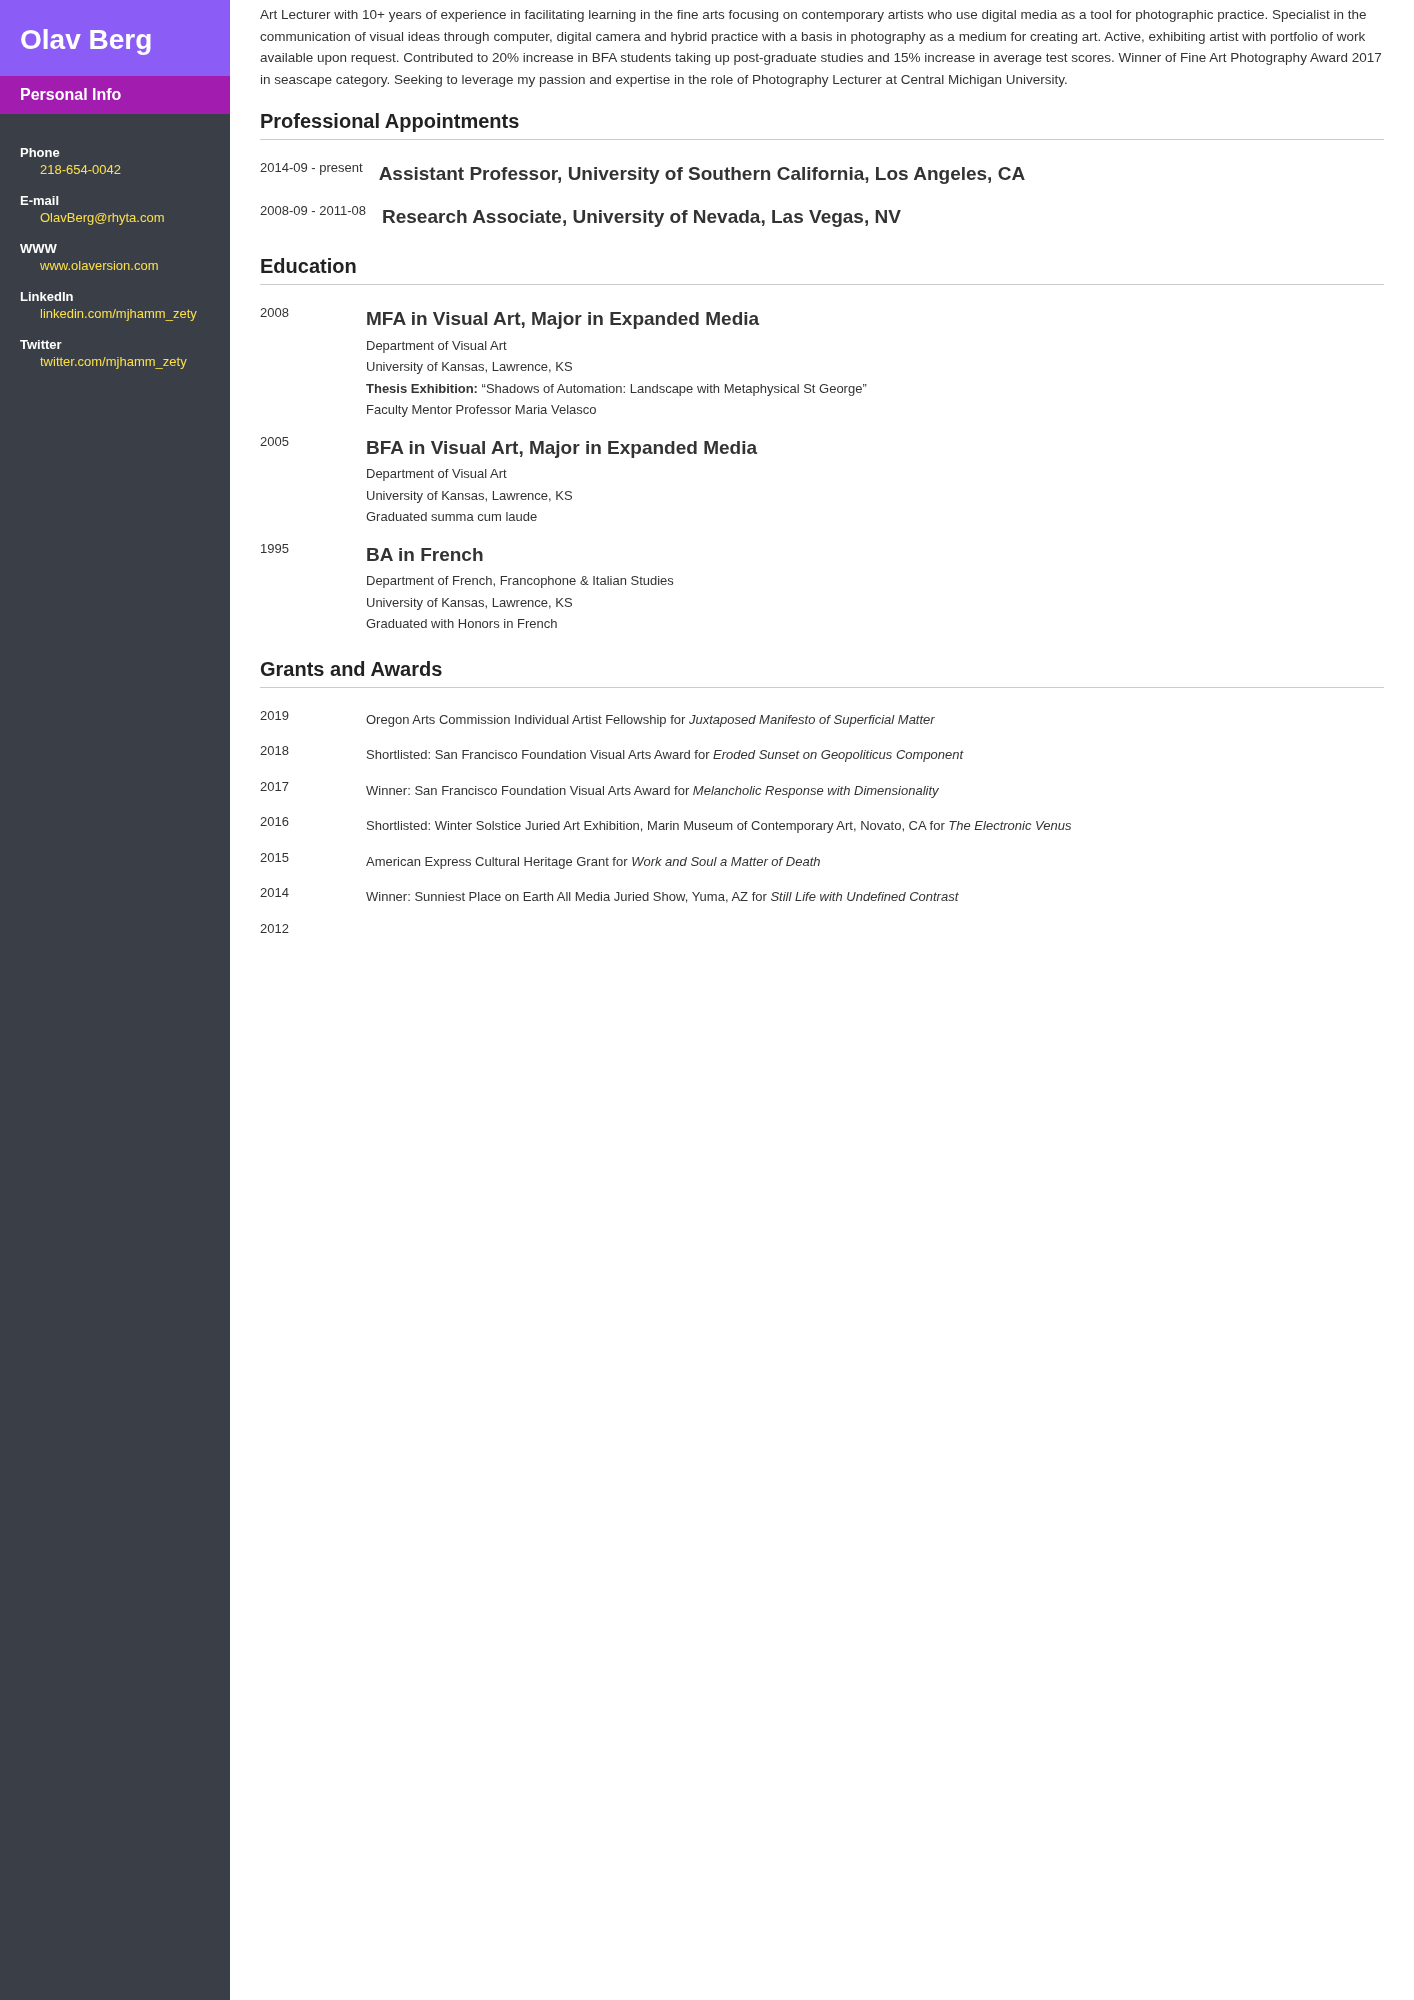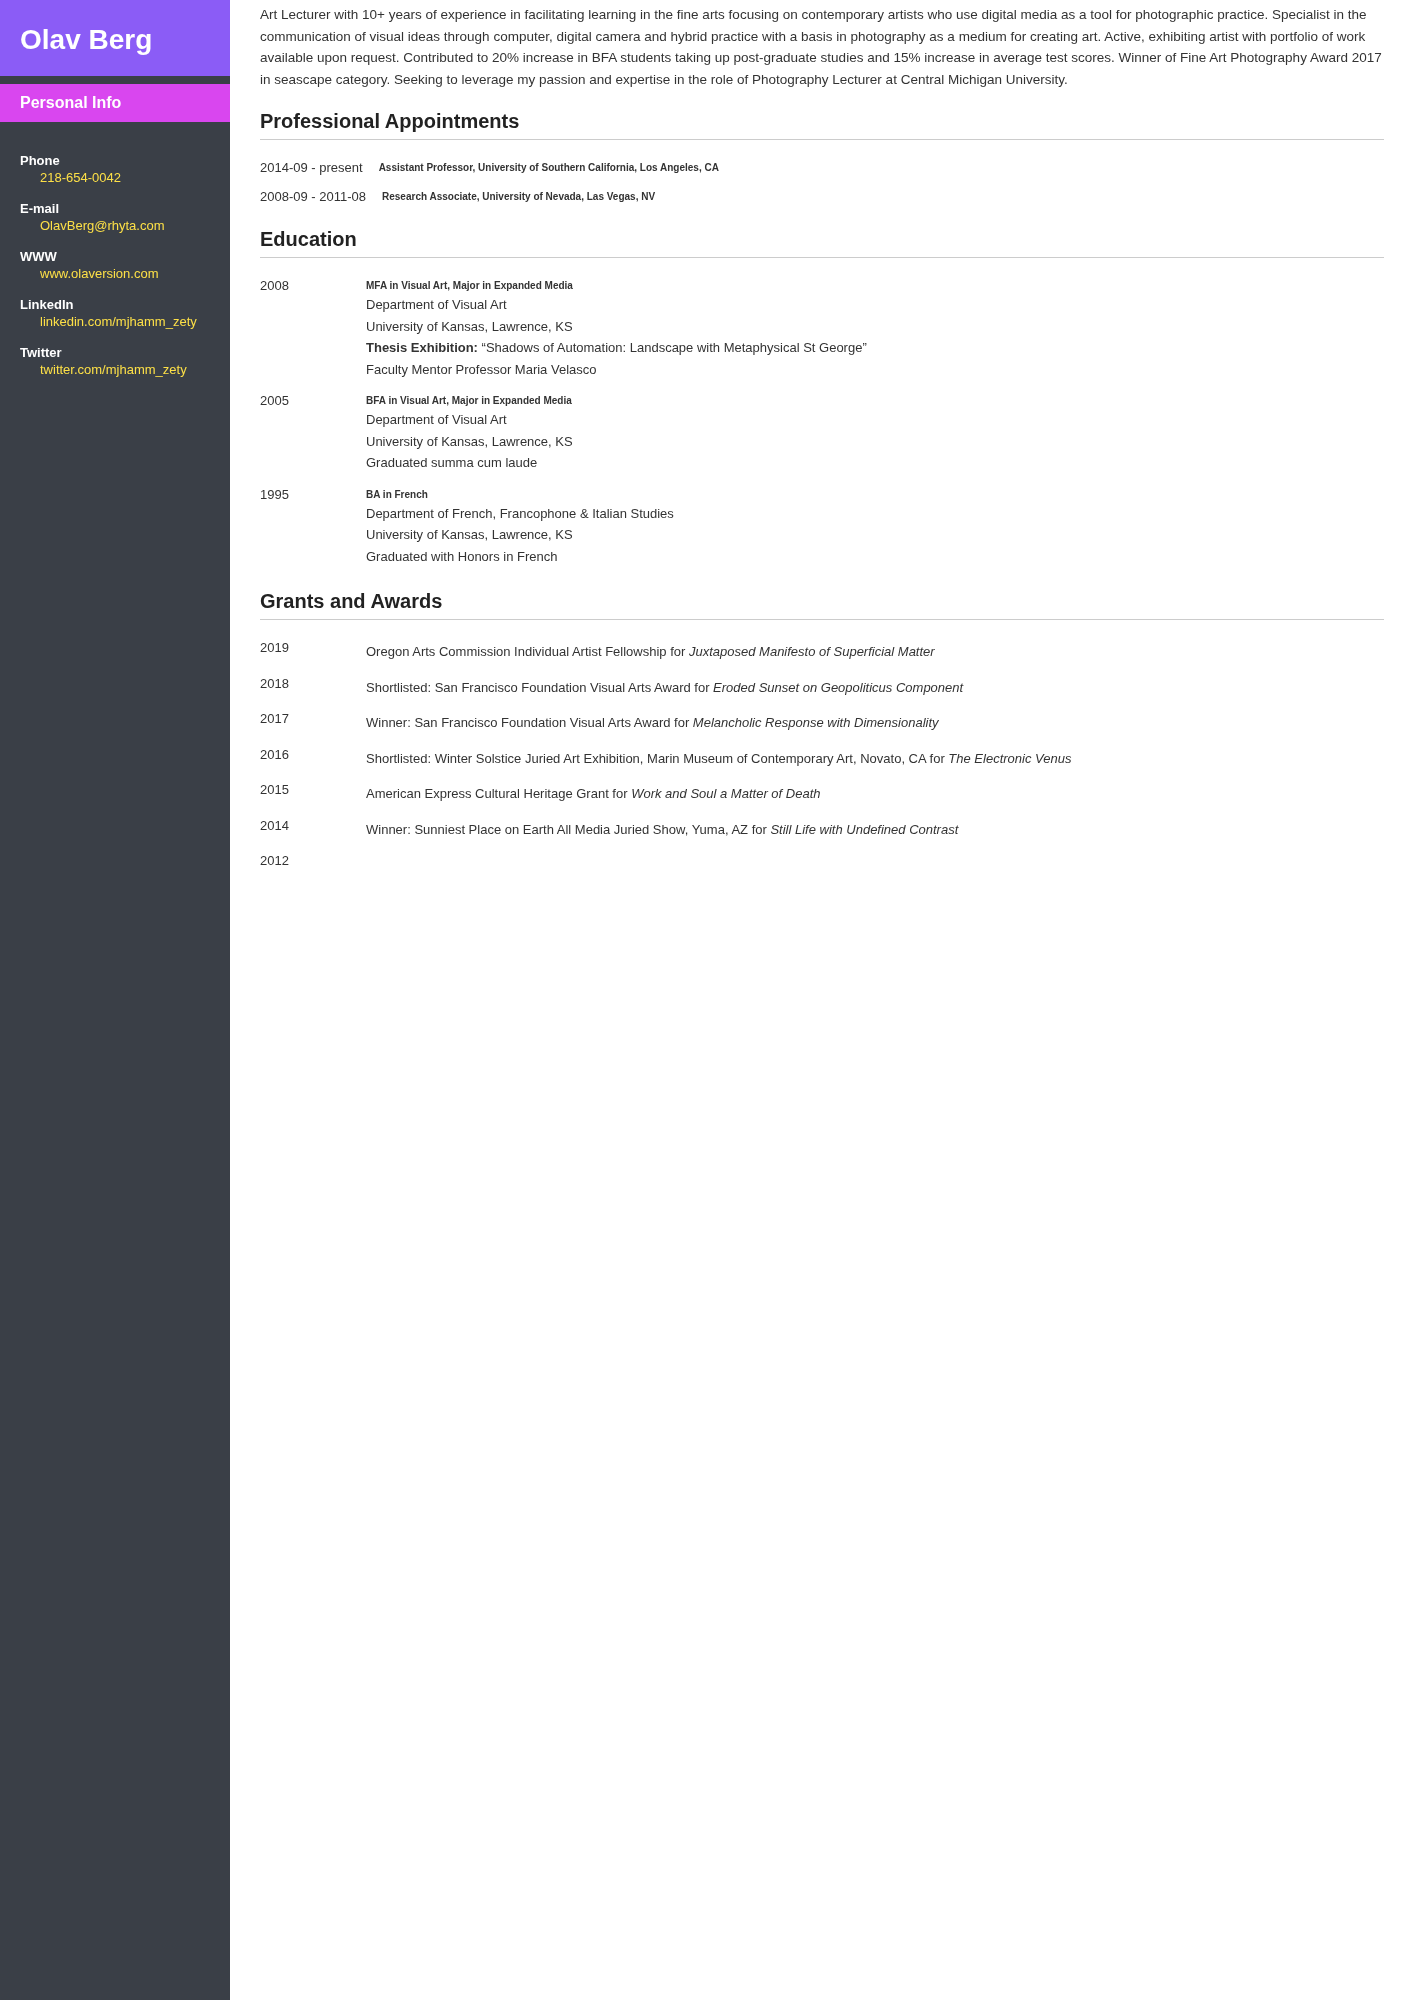--- a/index.html
+++ b/index.html
@@ -22,26 +22,26 @@
       flex-shrink: 0;
     }
     .sidebar-name {
       background: #8b5cf6;
       padding: 24px 20px 20px 20px;
       font-size: 28px;
       font-weight: bold;
       color: #fff;
     }
     .sidebar-section-title {
-      background: #d946ef;
+      background: #a21caf;
       padding: 10px 20px;
       font-size: 16px;
       font-weight: bold;
       color: #fff;
-      margin-top: 8px;
+      margin-top: 0;
     }
     .sidebar-info {
       padding: 31px 20px;
     }
     .sidebar-info-item {
       margin-bottom: 16px;
     }
     .sidebar-info-label {
       font-weight: bold;
       color: #fff;
@@ -90,21 +90,21 @@
       flex-shrink: 0;
     }
     .entry-content {
       flex: 1;
       font-size: 13px;
       color: #333;
       line-height: 1.5;
     }
     .entry-title {
       font-weight: bold;
-      font-size: 10px;
+      font-size: 19px;
     }
     .entry-sub {
       margin-top: 2px;
       color: #333;
     }
   </style>
 </head>
 <body>
 
 <div class="sidebar">

